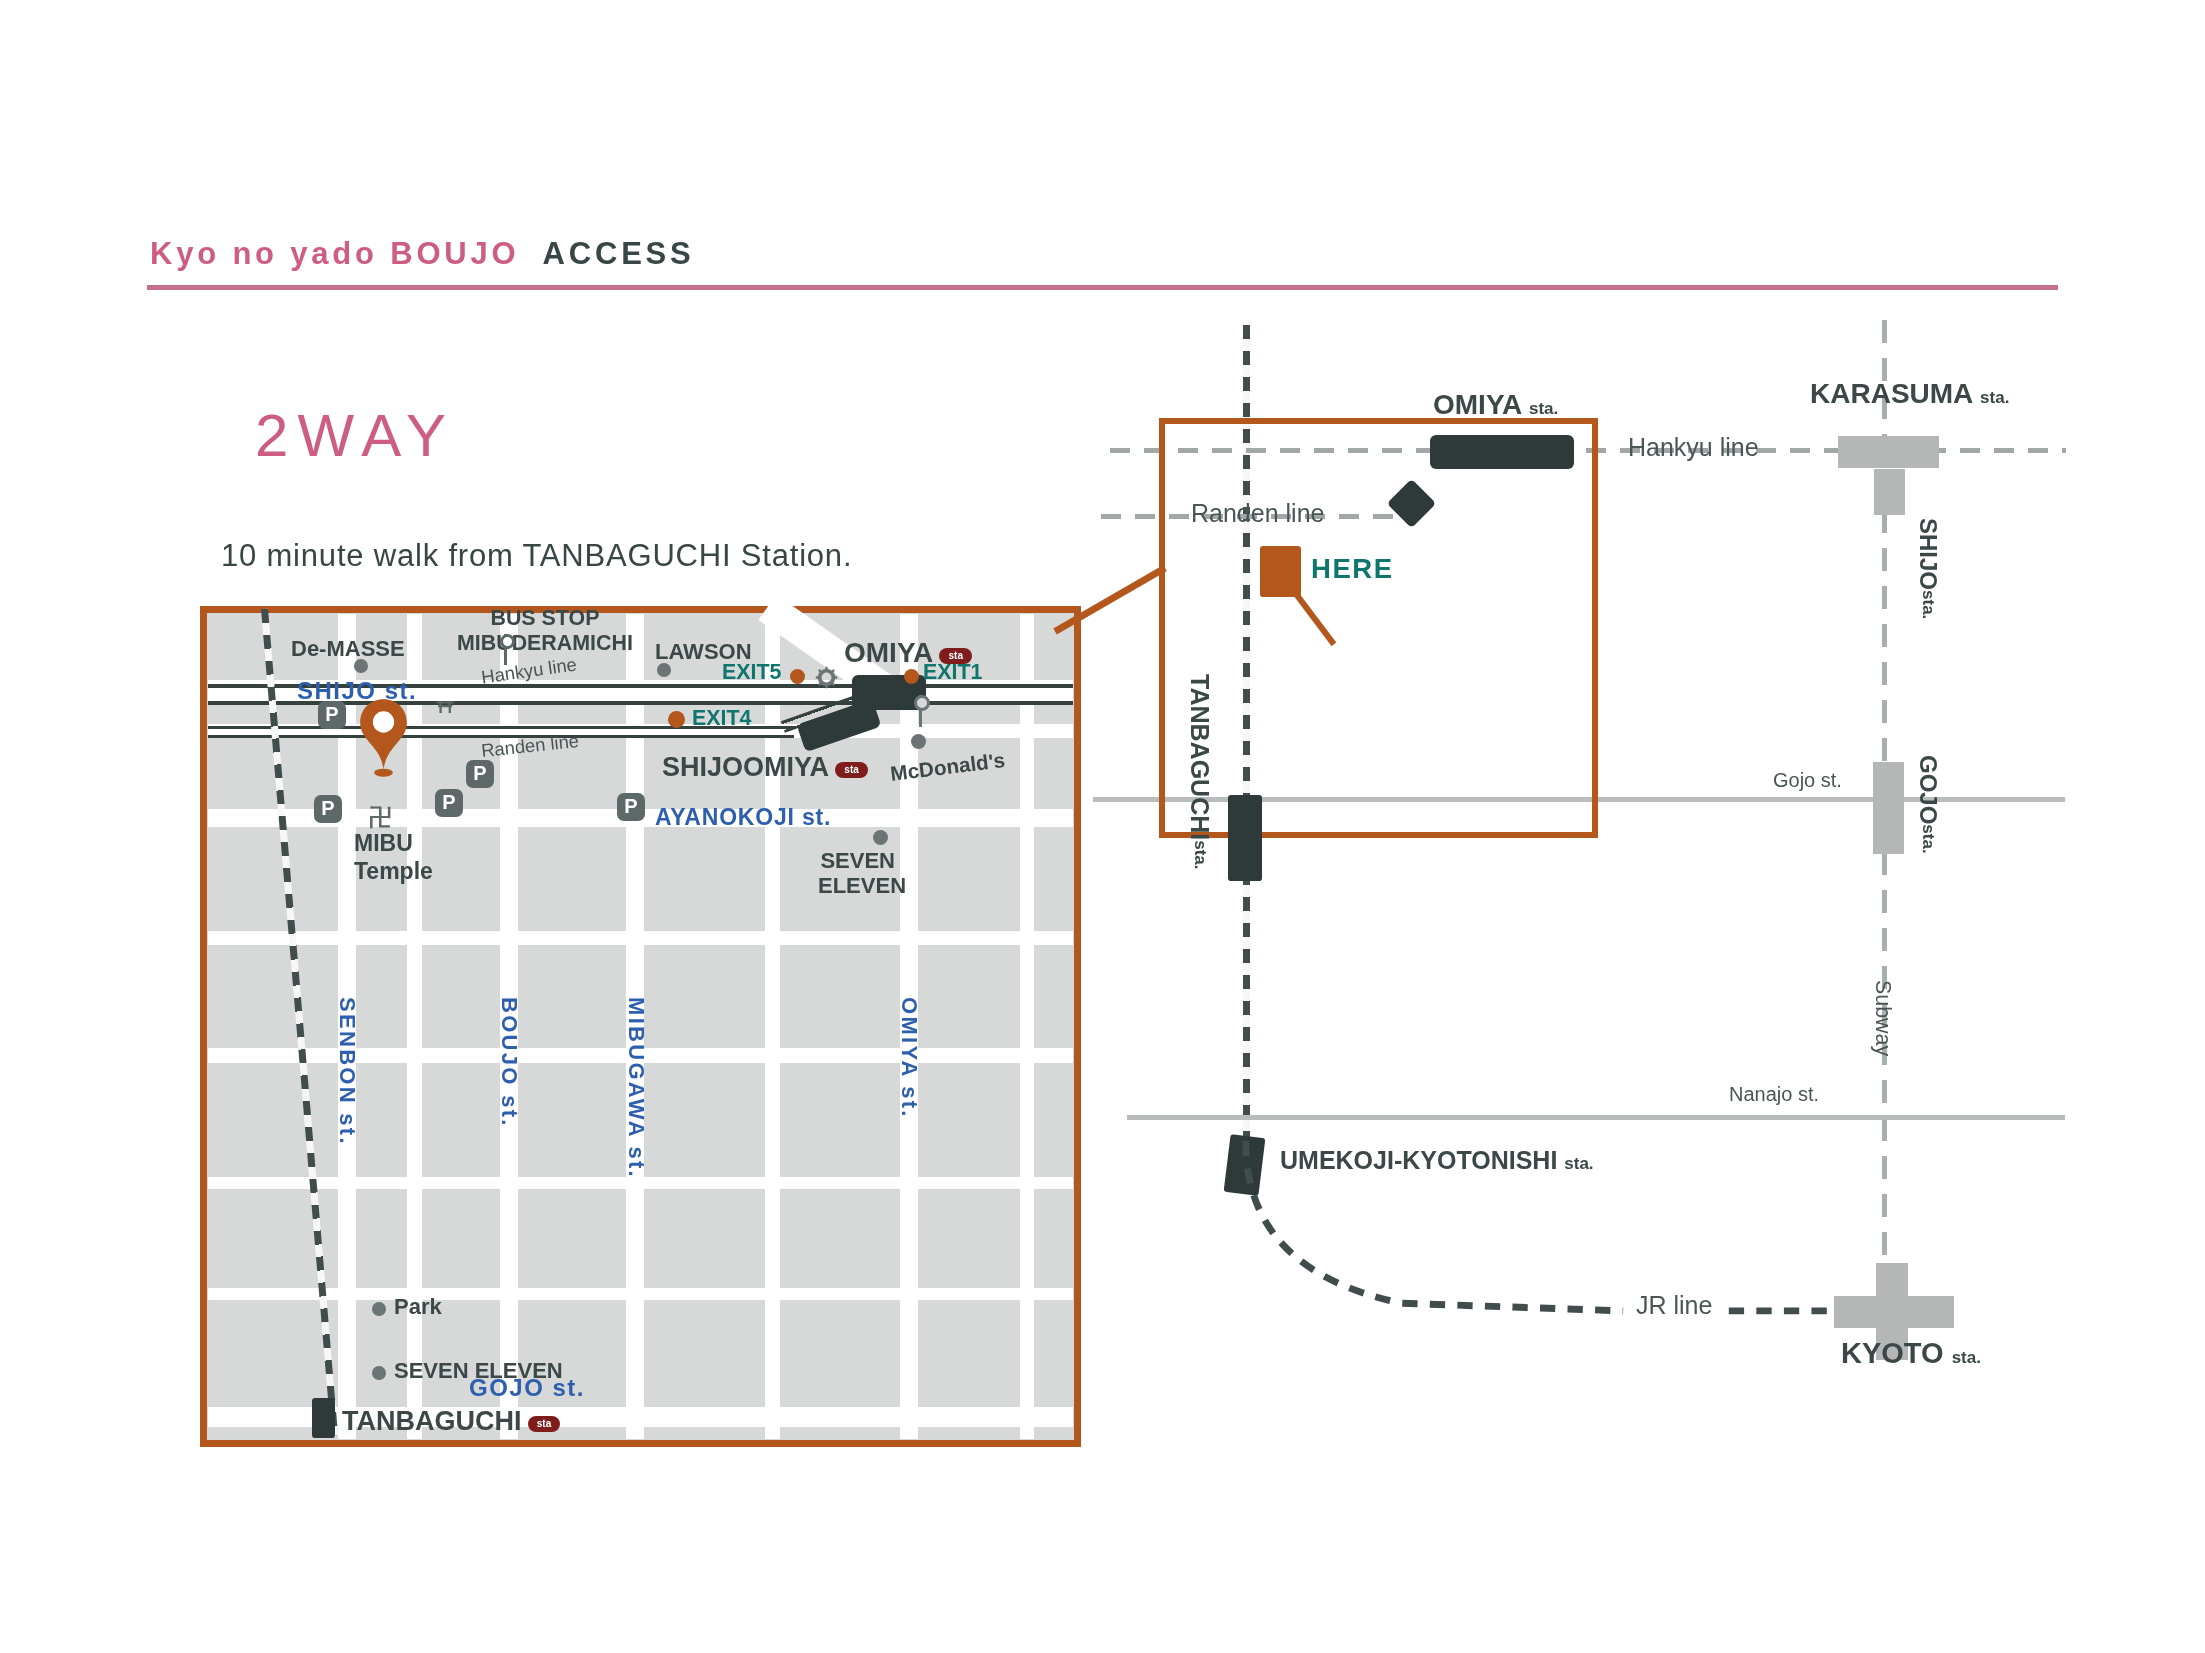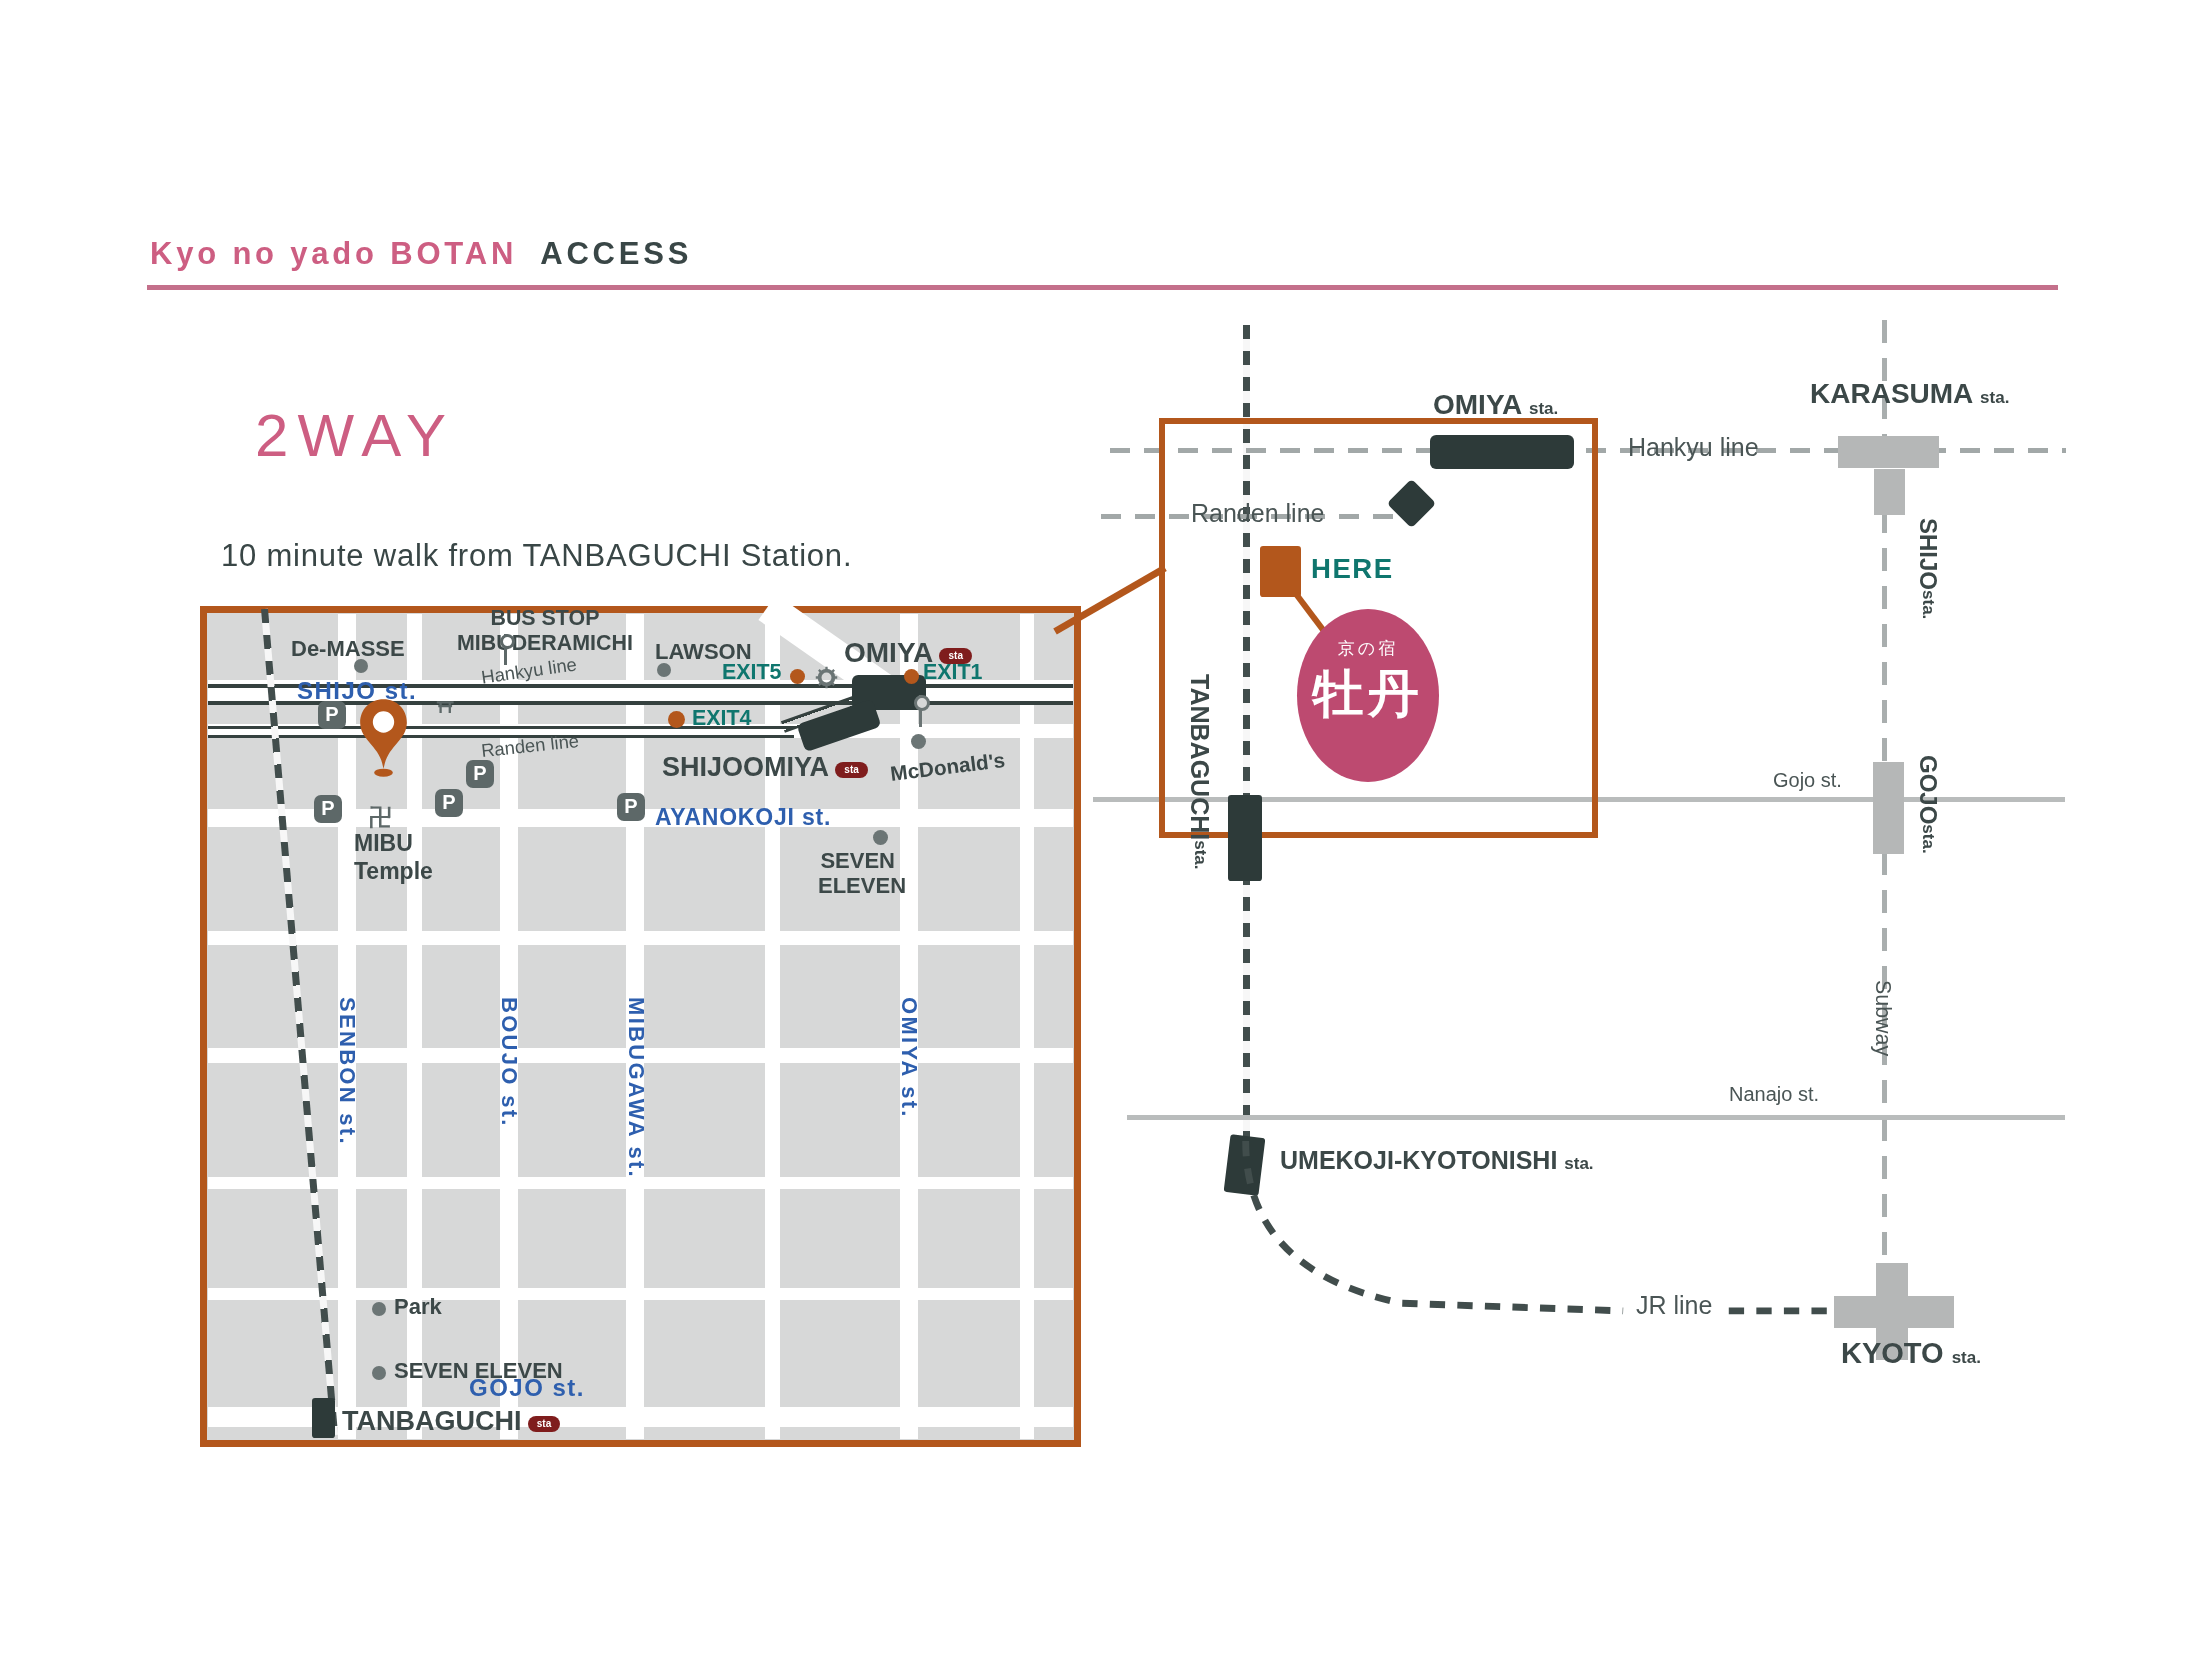--- a/index.html
+++ b/index.html
@@ -27,21 +27,21 @@
   .sta-dark{position:absolute;background:#2d3a39;border-radius:6.1px;}
   .sta-gray{position:absolute;background:#b5b7b7;}
   .sm{font-size:17px;}
 </style>
 </head>
 <body>
 
 <div id="canvas">
 
   <div class="abs" style="left:150px;top:236px;font-size:31px;font-weight:bold;letter-spacing:3.8px;">
-    <span style="color:#cd5e82;">Kyo no yado BOTAN</span>
+    <span style="color:#cd5e82;">Kyo no yado BOUJO</span>
     <span style="color:#394646;margin-left:10.7px;">ACCESS</span>
   </div>
   <div class="abs" style="left:147px;top:285px;width:1911px;height:5.4px;background:#c4708b;"></div>
 
   <div class="abs" style="left:227px;top:401px;font-size:60px;font-weight:500;letter-spacing:9.2px;color:#cd5e82;margin-left:28px;">2WAY</div>
   <div class="abs" style="left:221px;top:538px;font-size:31px;font-weight:500;letter-spacing:0.8px;">10 minute walk from TANBAGUCHI Station.</div>
 
   <div class="abs" style="left:200px;top:606px;width:881px;height:841px;background:#d7d8d8;border:7.7px solid #b3571c;box-sizing:border-box;">
   </div>
 
@@ -209,24 +209,20 @@
   <div class="sta-gray" style="left:1838px;top:436px;width:101px;height:32px;"></div>
   <div class="sta-gray" style="left:1874px;top:469px;width:31px;height:46px;"></div>
   <div class="lbl vtxt" style="left:1914px;top:518px;font-size:24px;">
     <span>SHIJO</span><span class="sm">sta.</span>
   </div>
 
   <div class="abs" style="left:1260px;top:546px;width:41px;height:51px;background:#b3571c;border-radius:3.1px;"></div>
   <div class="abs" style="left:1296px;top:591px;width:63px;height:6.1px;background:#b3571c;transform:rotate(53deg);transform-origin:left center;"></div>
   <div class="lbl org" style="left:1311px;top:553px;font-size:27.6px;letter-spacing:1.5px;">HERE</div>
 
-  <div class="abs" style="left:1297px;top:609px;width:142px;height:173px;background:#bd4a70;border-radius:50%;">
-    <div style="position:absolute;left:0;right:0;top:27.6px;text-align:center;color:#fff;font-size:17px;letter-spacing:3.1px;">京の宿</div>
-    <div style="position:absolute;left:0;right:0;top:51px;text-align:center;color:#fff;font-size:51px;font-weight:bold;letter-spacing:4.6px;">牡丹</div>
-  </div>
 
   <div class="lbl vtxt" style="left:1185px;top:674px;font-size:25px;">
     <span>TANBAGUCHI</span><span class="sm">sta.</span>
   </div>
   <div class="sta-dark" style="left:1228px;top:795px;width:34px;height:86px;border-radius:3.1px;"></div>
 
   <div class="lbl gry" style="left:1773px;top:769px;font-size:20px;">Gojo st.</div>
   <div class="sta-gray" style="left:1873px;top:762px;width:31px;height:92px;"></div>
   <div class="lbl vtxt" style="left:1914px;top:755px;font-size:24px;">
     <span>GOJO</span><span class="sm">sta.</span>

